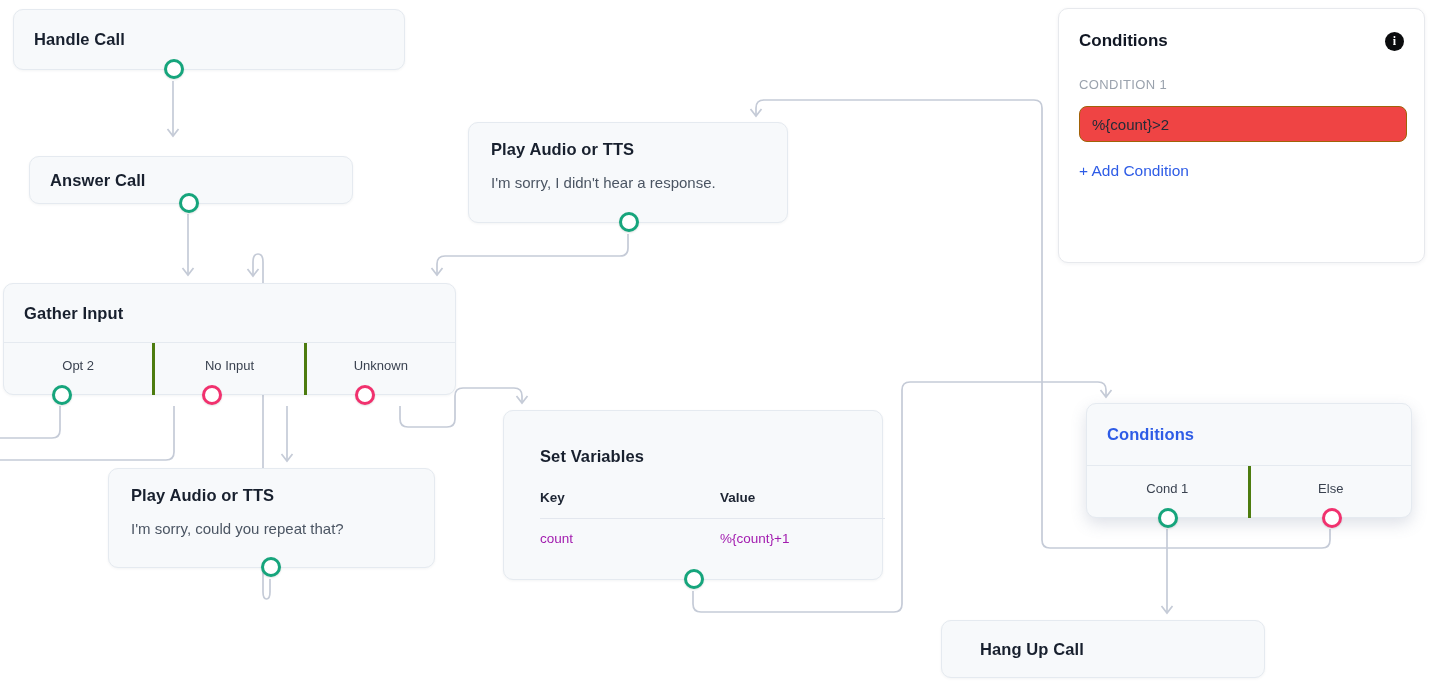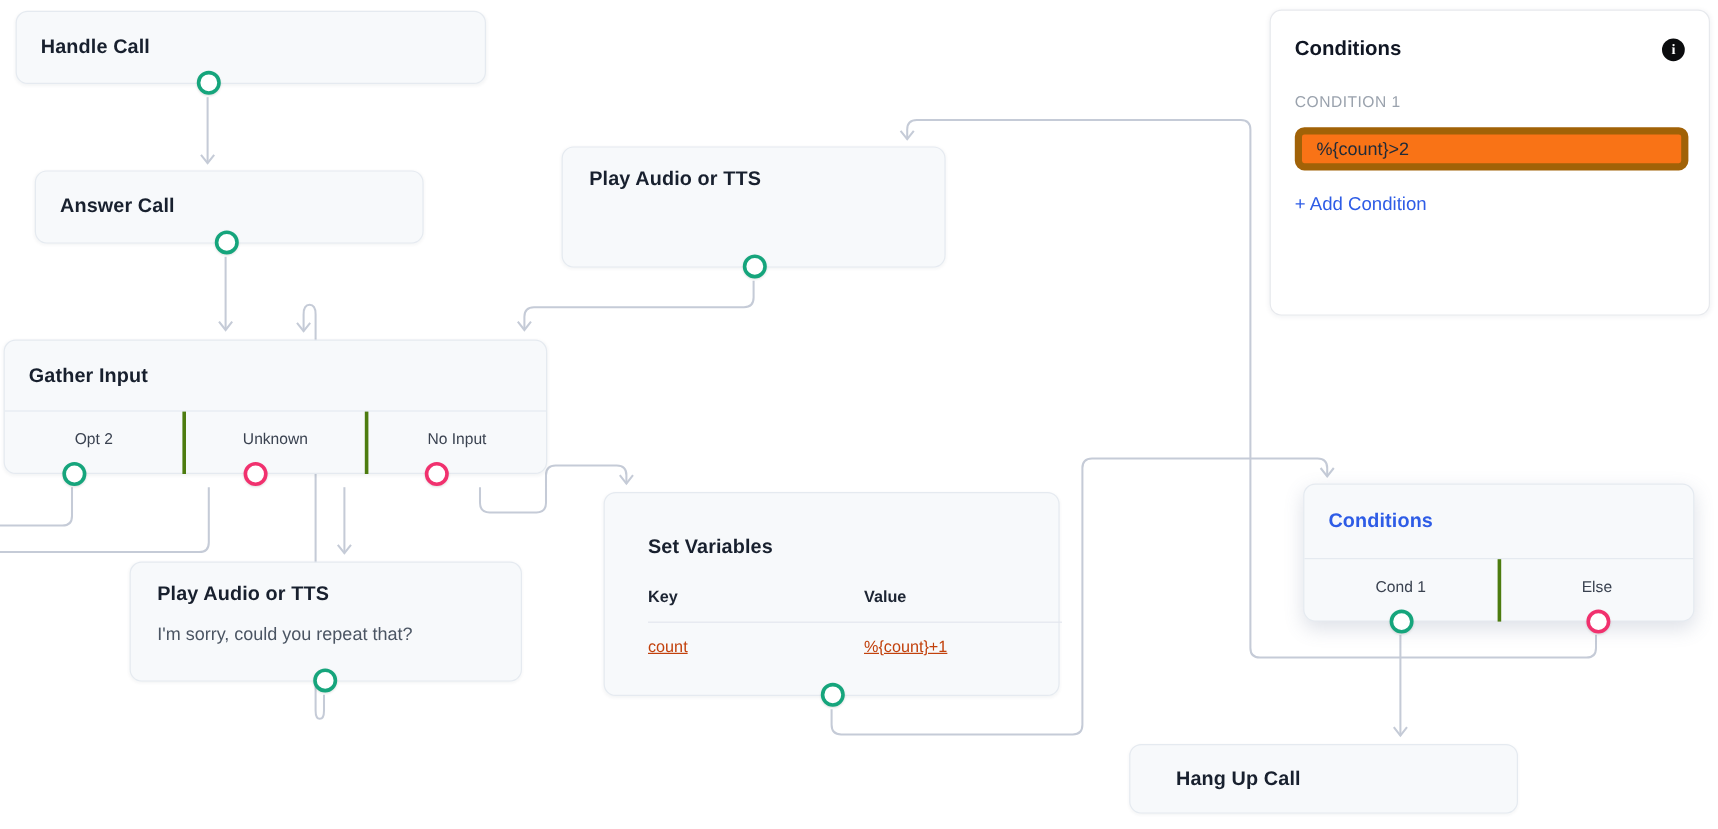--- a/index.html
+++ b/index.html
@@ -14,21 +14,21 @@
 
   
   .node { position: absolute; z-index: 2; background: #f7f9fb; border: 1px solid #e5eaf0;
     border-radius: 10px; box-shadow: 0 1px 3px rgba(25,35,60,.05); }
   .node-title { font-size: 16.5px; font-weight: 700; color: #18202e; letter-spacing: .1px; }
   .simple { display: flex; align-items: center; padding: 0 20px; }
   .tts { padding: 17px 22px 0 22px; }
   .tts .node-sub { margin-top: 15px; font-size: 15px; color: #4b5563; }
 
   #n-handle   { left: 13px;   top: 9px;   width: 392px; height: 61px; }
-  #n-answer   { left: 29px;   top: 142px; width: 324px; height: 61px; }
+  #n-answer   { left: 29px;   top: 156px; width: 324px; height: 48px; }
   #n-tts-top  { left: 468px;  top: 122px; width: 320px; height: 101px; }
   #n-gather   { left: 3px;    top: 283px; width: 453px; height: 112px; }
   #n-tts-bot  { left: 108px;  top: 468px; width: 327px; height: 100px; }
   #n-setvars  { left: 503px;  top: 410px; width: 380px; height: 170px; padding: 36px; }
   #n-cond     { left: 1086px; top: 403px; width: 326px; height: 115px;
                 box-shadow: 0 6px 16px rgba(90,105,140,.20); }
   #n-hangup   { left: 941px;  top: 620px; width: 324px; height: 58px; padding-left: 38px; }
 
   .node-header { display: flex; align-items: center; padding: 0 20px; }
   #n-gather .node-header { height: 58px; }
@@ -38,42 +38,42 @@
   .branch-row { display: flex; border-top: 1px solid #e5eaf0; }
   #n-gather .branch-row { height: 53px; }
   #n-cond   .branch-row { height: 53px; text-align: center; }
   .branch-cell { flex: 1; position: relative; display: flex; justify-content: center;
     padding-top: 15px; }
   .branch-cell + .branch-cell { border-left: 3px solid #4d7c0f; }
   .branch-label { font-size: 13px; color: #3a4250; }
 
   
   .kv-head { display: flex; margin-top: 24px; font-size: 13.5px; font-weight: 700; color: #1d2533; }
-  .kv-row  { display: flex; margin-top: 12px; font-size: 13.5px; color: #c2410c; text-decoration: underline; }
+  .kv-row  { display: flex; margin-top: 12px; font-size: 13.5px; color: #a21caf; }
   .kv-key { width: 180px; }
   .kv-divider { margin-top: 13px; border-bottom: 1px solid #e3e7ee; width: 345px; }
 
   
   .port { position: absolute; bottom: -10px; width: 20px; height: 20px; border-radius: 50%;
     background: #fff; border: 3.5px solid; z-index: 3; box-shadow: 0 1px 2px rgba(0,0,0,.12); }
   .port.green { border-color: var(--green); }
   .port.pink  { border-color: var(--pink); }
 
   
   .panel { position: absolute; left: 1058px; top: 8px; width: 367px; height: 255px; z-index: 4;
     background: #ffffff; border: 1px solid #e7e9ed; border-radius: 10px;
     box-shadow: 0 1px 4px rgba(20,30,60,.06); padding: 22px 20px; }
   .panel-head { display: flex; align-items: center; justify-content: space-between; }
   .panel-title { font-size: 17px; font-weight: 700; color: #101623; }
   .info-icon { width: 19px; height: 19px; border-radius: 50%; background: #0b0c0e; color: #fff;
     font-size: 12px; font-weight: 700; display: flex; align-items: center; justify-content: center;
     font-family: "Liberation Serif", serif; }
   .section-label { margin-top: 26px; font-size: 13px; color: #9aa2ad; letter-spacing: .4px; }
-  .cond-input { margin-top: 14px; width: 328px; height: 36px; border: 6px solid #a16207;
-    border-radius: 8px; padding: 0 12px; font-size: 15px; color: #222b38; background: #f97316;
+  .cond-input { margin-top: 14px; width: 328px; height: 36px; border: 1px solid #a16207;
+    border-radius: 8px; padding: 0 12px; font-size: 15px; color: #222b38; background: #ef4444;
     font-family: "Liberation Sans", "DejaVu Sans", sans-serif; outline: none; display: block; }
   .add-link { display: inline-block; margin-top: 20px; font-size: 15.5px; color: var(--blue);
     cursor: pointer; }
 </style>
 </head>
 <body>
 
 <div class="canvas">
 
   <svg id="edges" width="1432" height="691" viewBox="0 0 1432 691">
@@ -100,39 +100,40 @@
     <span class="port green" style="left:150px"></span>
   </div>
 
   <div class="node simple" id="n-answer">
     <div class="node-title">Answer Call</div>
     <span class="port green" style="left:149px"></span>
   </div>
 
   <div class="node tts" id="n-tts-top">
     <div class="node-title">Play Audio or TTS</div>
+    <div class="node-sub">I'm sorry, I didn't hear a response.</div>
     <span class="port green" style="left:150px"></span>
   </div>
 
   <div class="node" id="n-gather">
     <div class="node-header">
       <div class="node-title">Gather Input</div>
     </div>
     <div class="branch-row">
       <div class="branch-cell">
         <span class="branch-label">Opt 2</span>
         <span class="port green" style="left:48px"></span>
       </div>
       <div class="branch-cell">
+        <span class="branch-label">No Input</span>
+        <span class="port pink" style="left:47px"></span>
+      </div>
+      <div class="branch-cell">
         <span class="branch-label">Unknown</span>
         <span class="port pink" style="left:48px"></span>
-      </div>
-      <div class="branch-cell">
-        <span class="branch-label">No Input</span>
-        <span class="port pink" style="left:47px"></span>
       </div>
     </div>
   </div>
 
   <div class="node tts" id="n-tts-bot">
     <div class="node-title">Play Audio or TTS</div>
     <div class="node-sub">I'm sorry, could you repeat that?</div>
     <span class="port green" style="left:152px"></span>
   </div>
 

